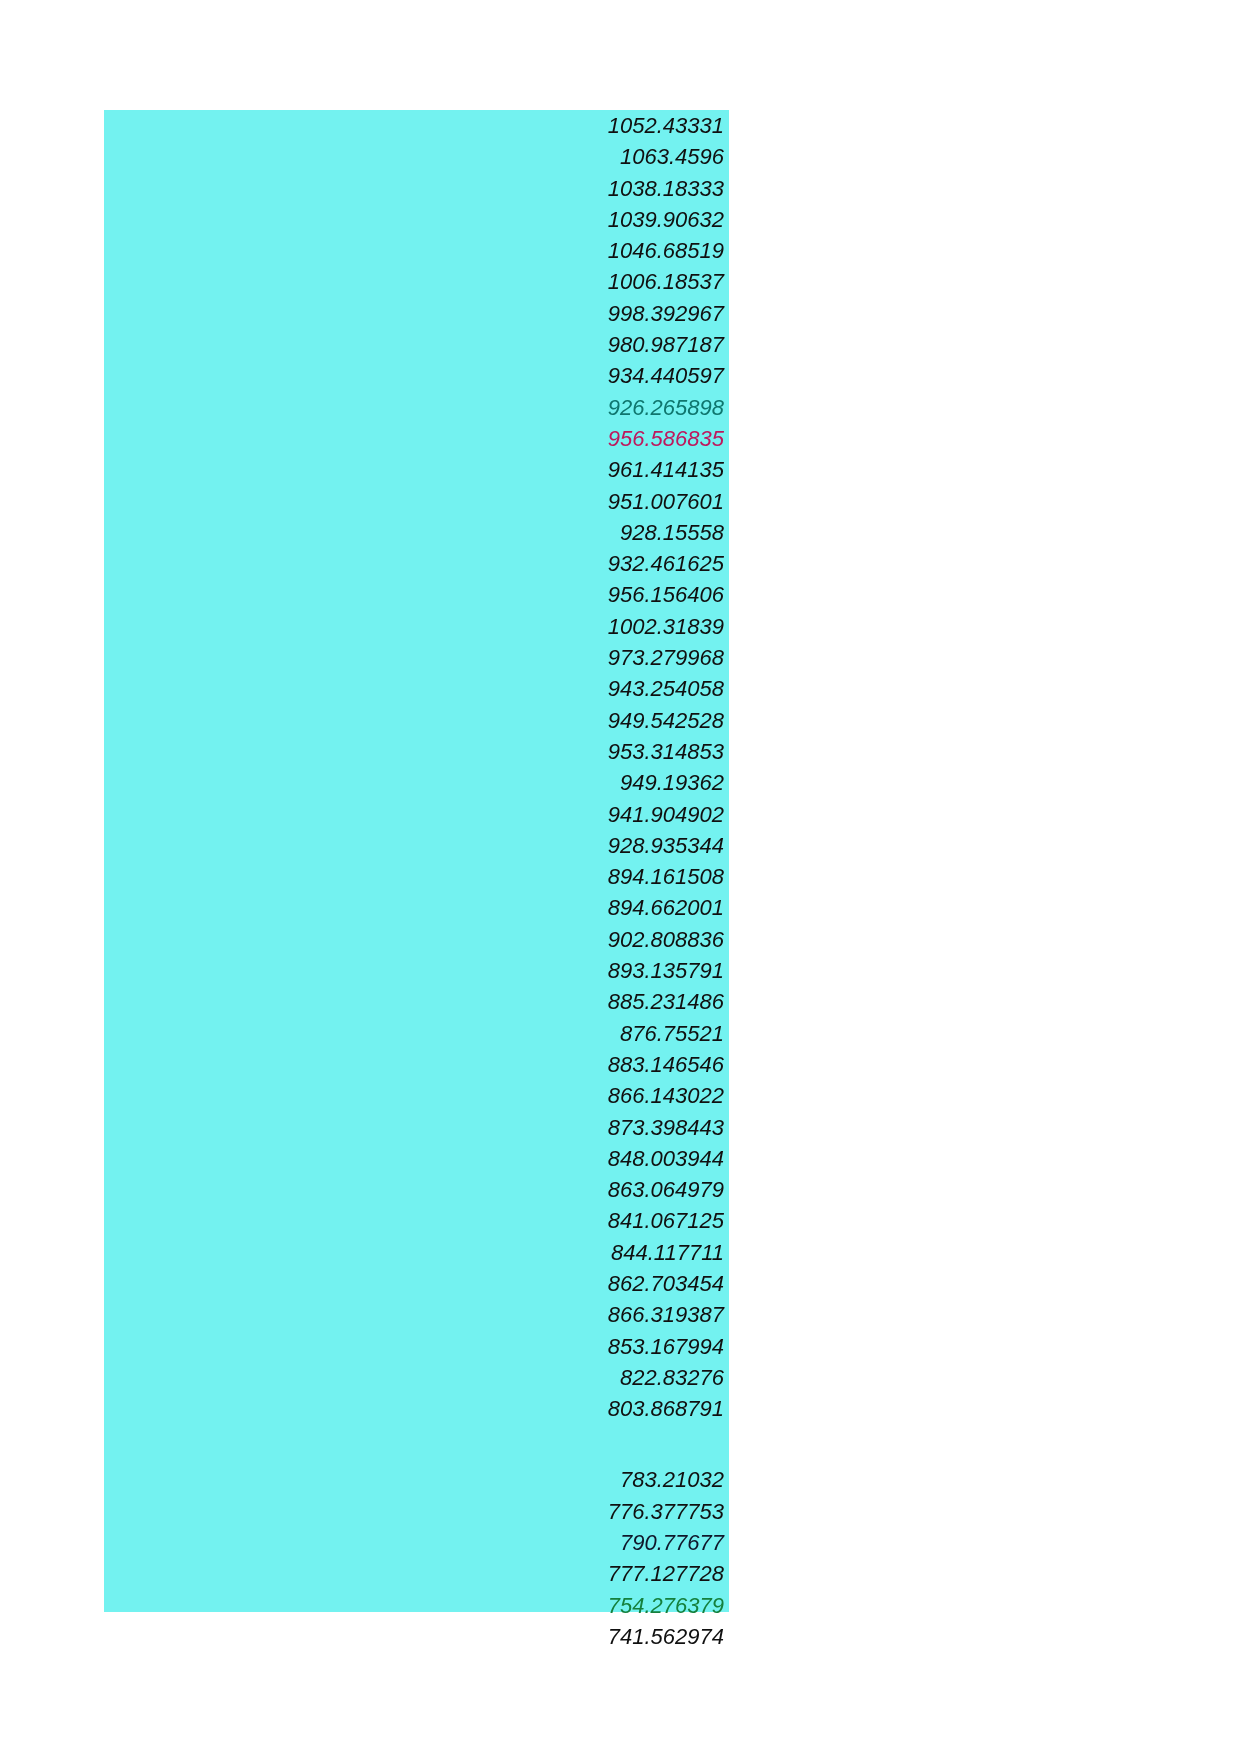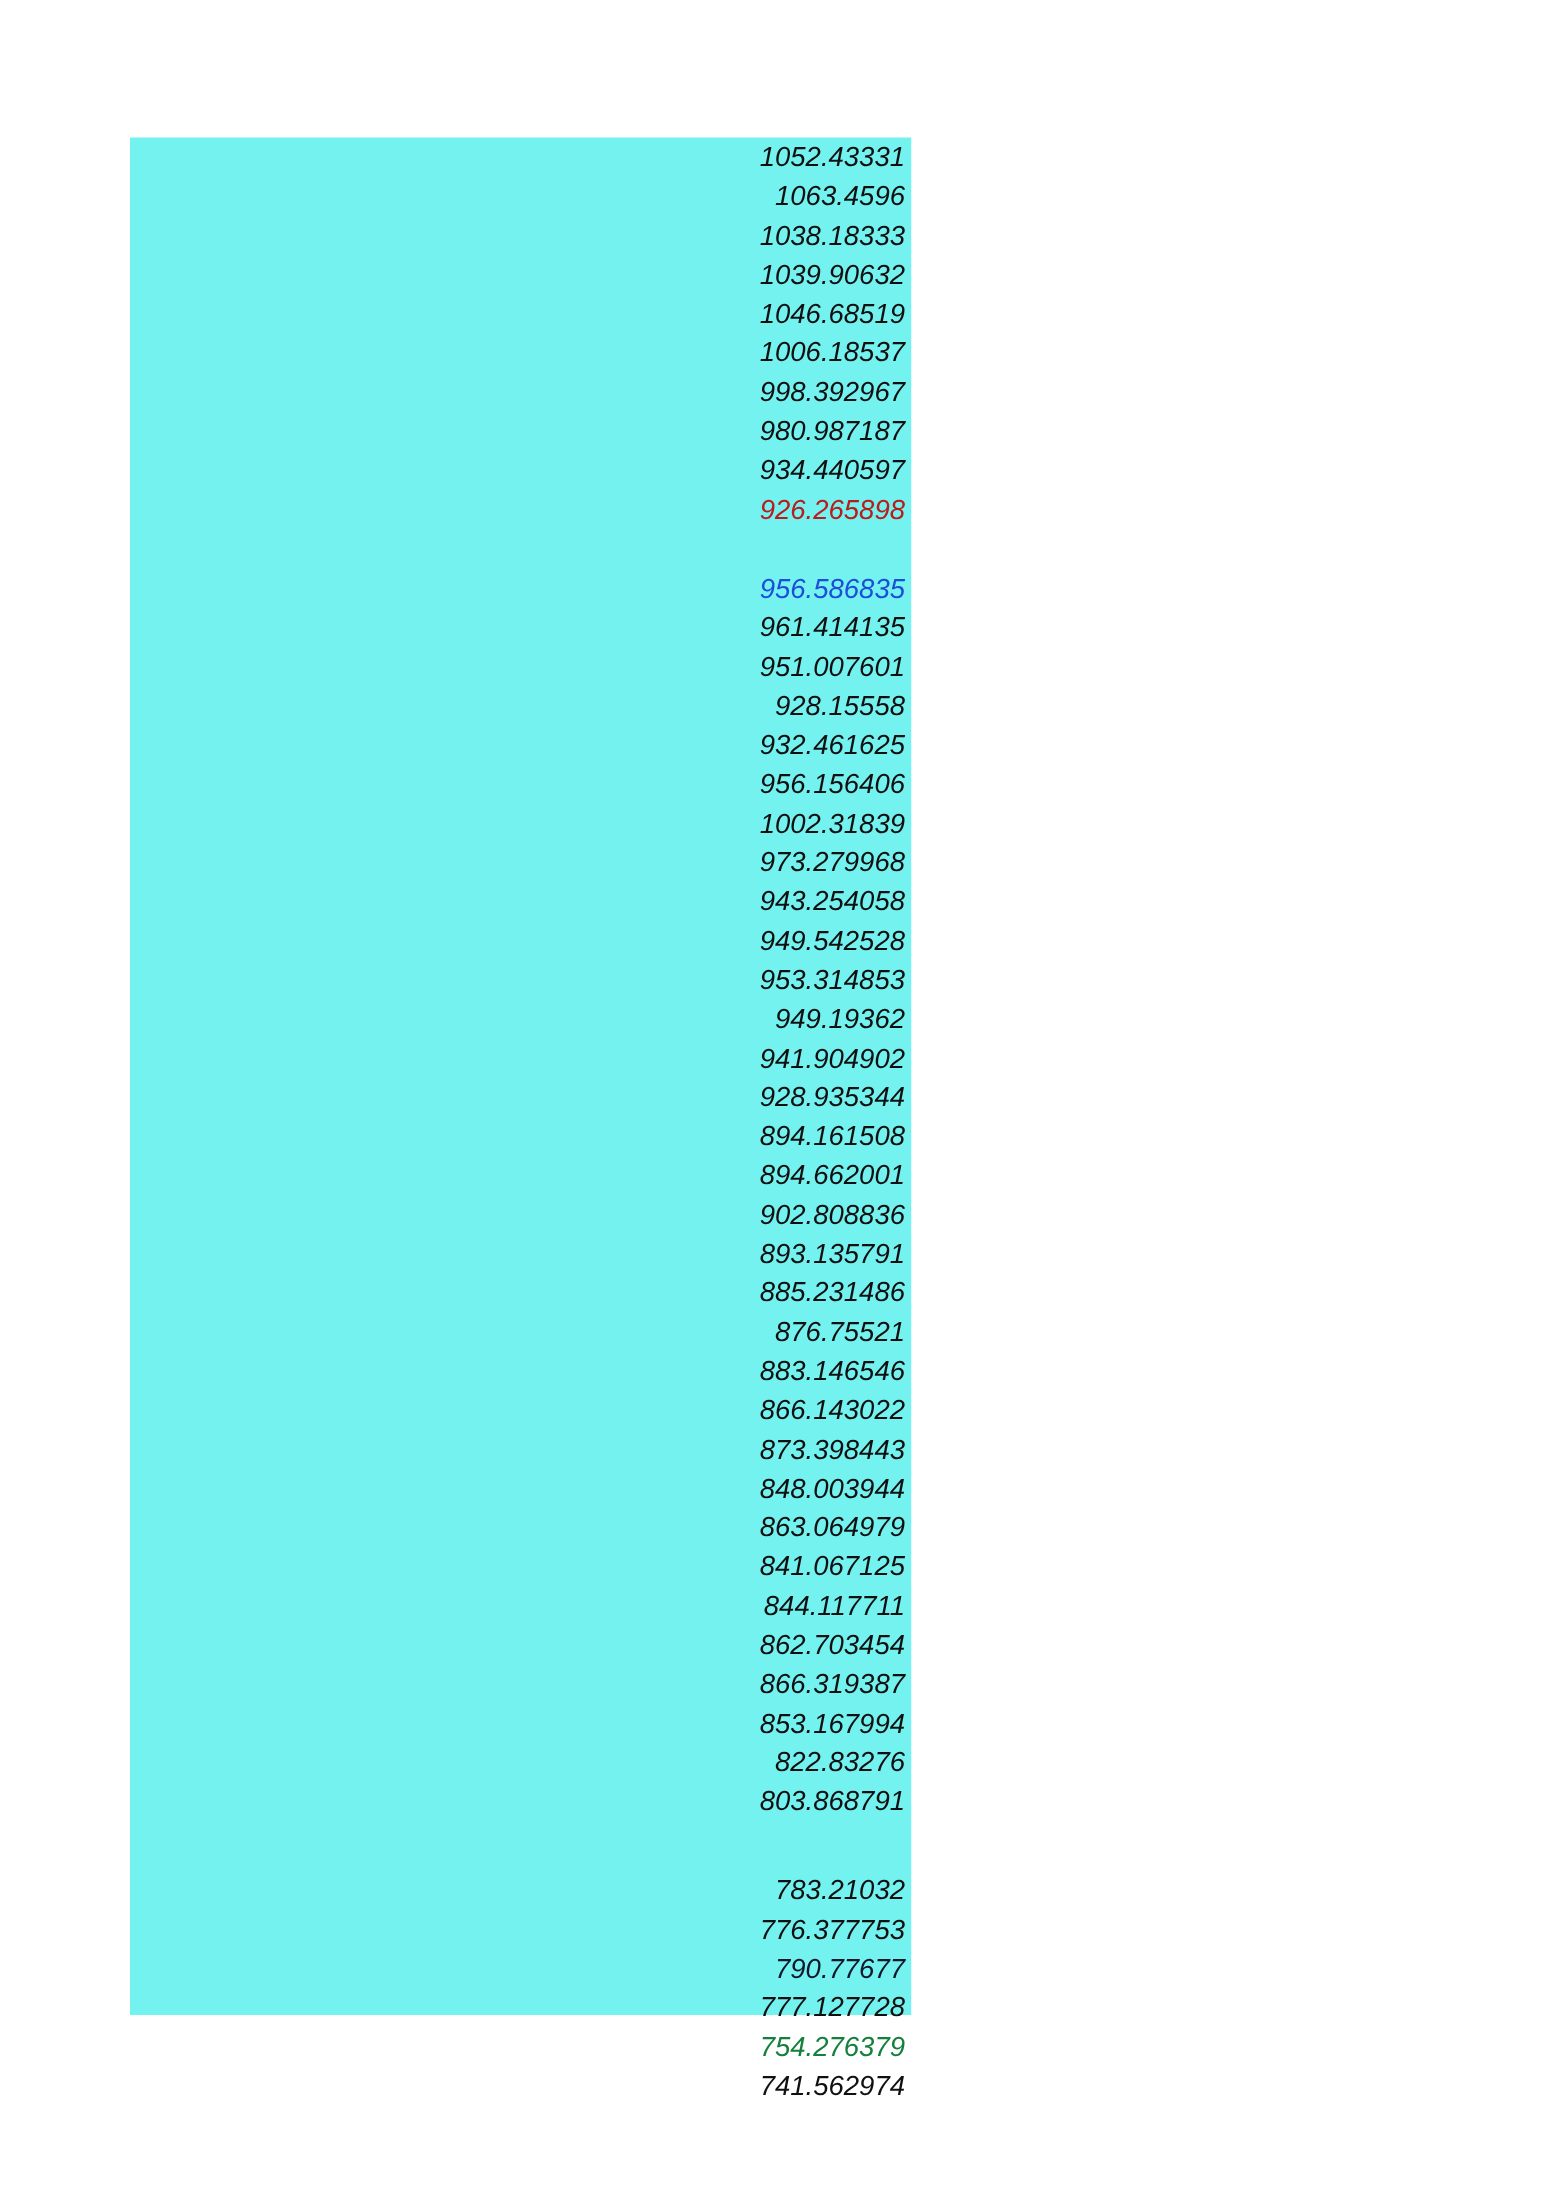--- a/index.html
+++ b/index.html
@@ -43,22 +43,22 @@
   <div class="values-column">
       <div class="cell" style="color: rgb(16, 16, 16);">1052.43331</div>
       <div class="cell" style="color: rgb(16, 16, 16);">1063.4596</div>
       <div class="cell" style="color: rgb(16, 16, 16);">1038.18333</div>
       <div class="cell" style="color: rgb(16, 16, 16);">1039.90632</div>
       <div class="cell" style="color: rgb(16, 16, 16);">1046.68519</div>
       <div class="cell" style="color: rgb(16, 16, 16);">1006.18537</div>
       <div class="cell" style="color: rgb(16, 16, 16);">998.392967</div>
       <div class="cell" style="color: rgb(16, 16, 16);">980.987187</div>
       <div class="cell" style="color: rgb(16, 16, 16);">934.440597</div>
-      <div class="cell" style="color: #b91c1c;">926.265898</div>
-      <div class="cell" style="color: #1d4ed8; margin-top: 32px;">956.586835</div>
+      <div class="cell" style="color: #0f766e;">926.265898</div>
+      <div class="cell" style="color: #be185d;">956.586835</div>
       <div class="cell" style="color: rgb(16, 16, 16);">961.414135</div>
       <div class="cell" style="color: rgb(16, 16, 16);">951.007601</div>
       <div class="cell" style="color: rgb(16, 16, 16);">928.15558</div>
       <div class="cell" style="color: rgb(16, 16, 16);">932.461625</div>
       <div class="cell" style="color: rgb(16, 16, 16);">956.156406</div>
       <div class="cell" style="color: rgb(16, 16, 16);">1002.31839</div>
       <div class="cell" style="color: rgb(16, 16, 16);">973.279968</div>
       <div class="cell" style="color: rgb(16, 16, 16);">943.254058</div>
       <div class="cell" style="color: rgb(16, 16, 16);">949.542528</div>
       <div class="cell" style="color: rgb(16, 16, 16);">953.314853</div>

